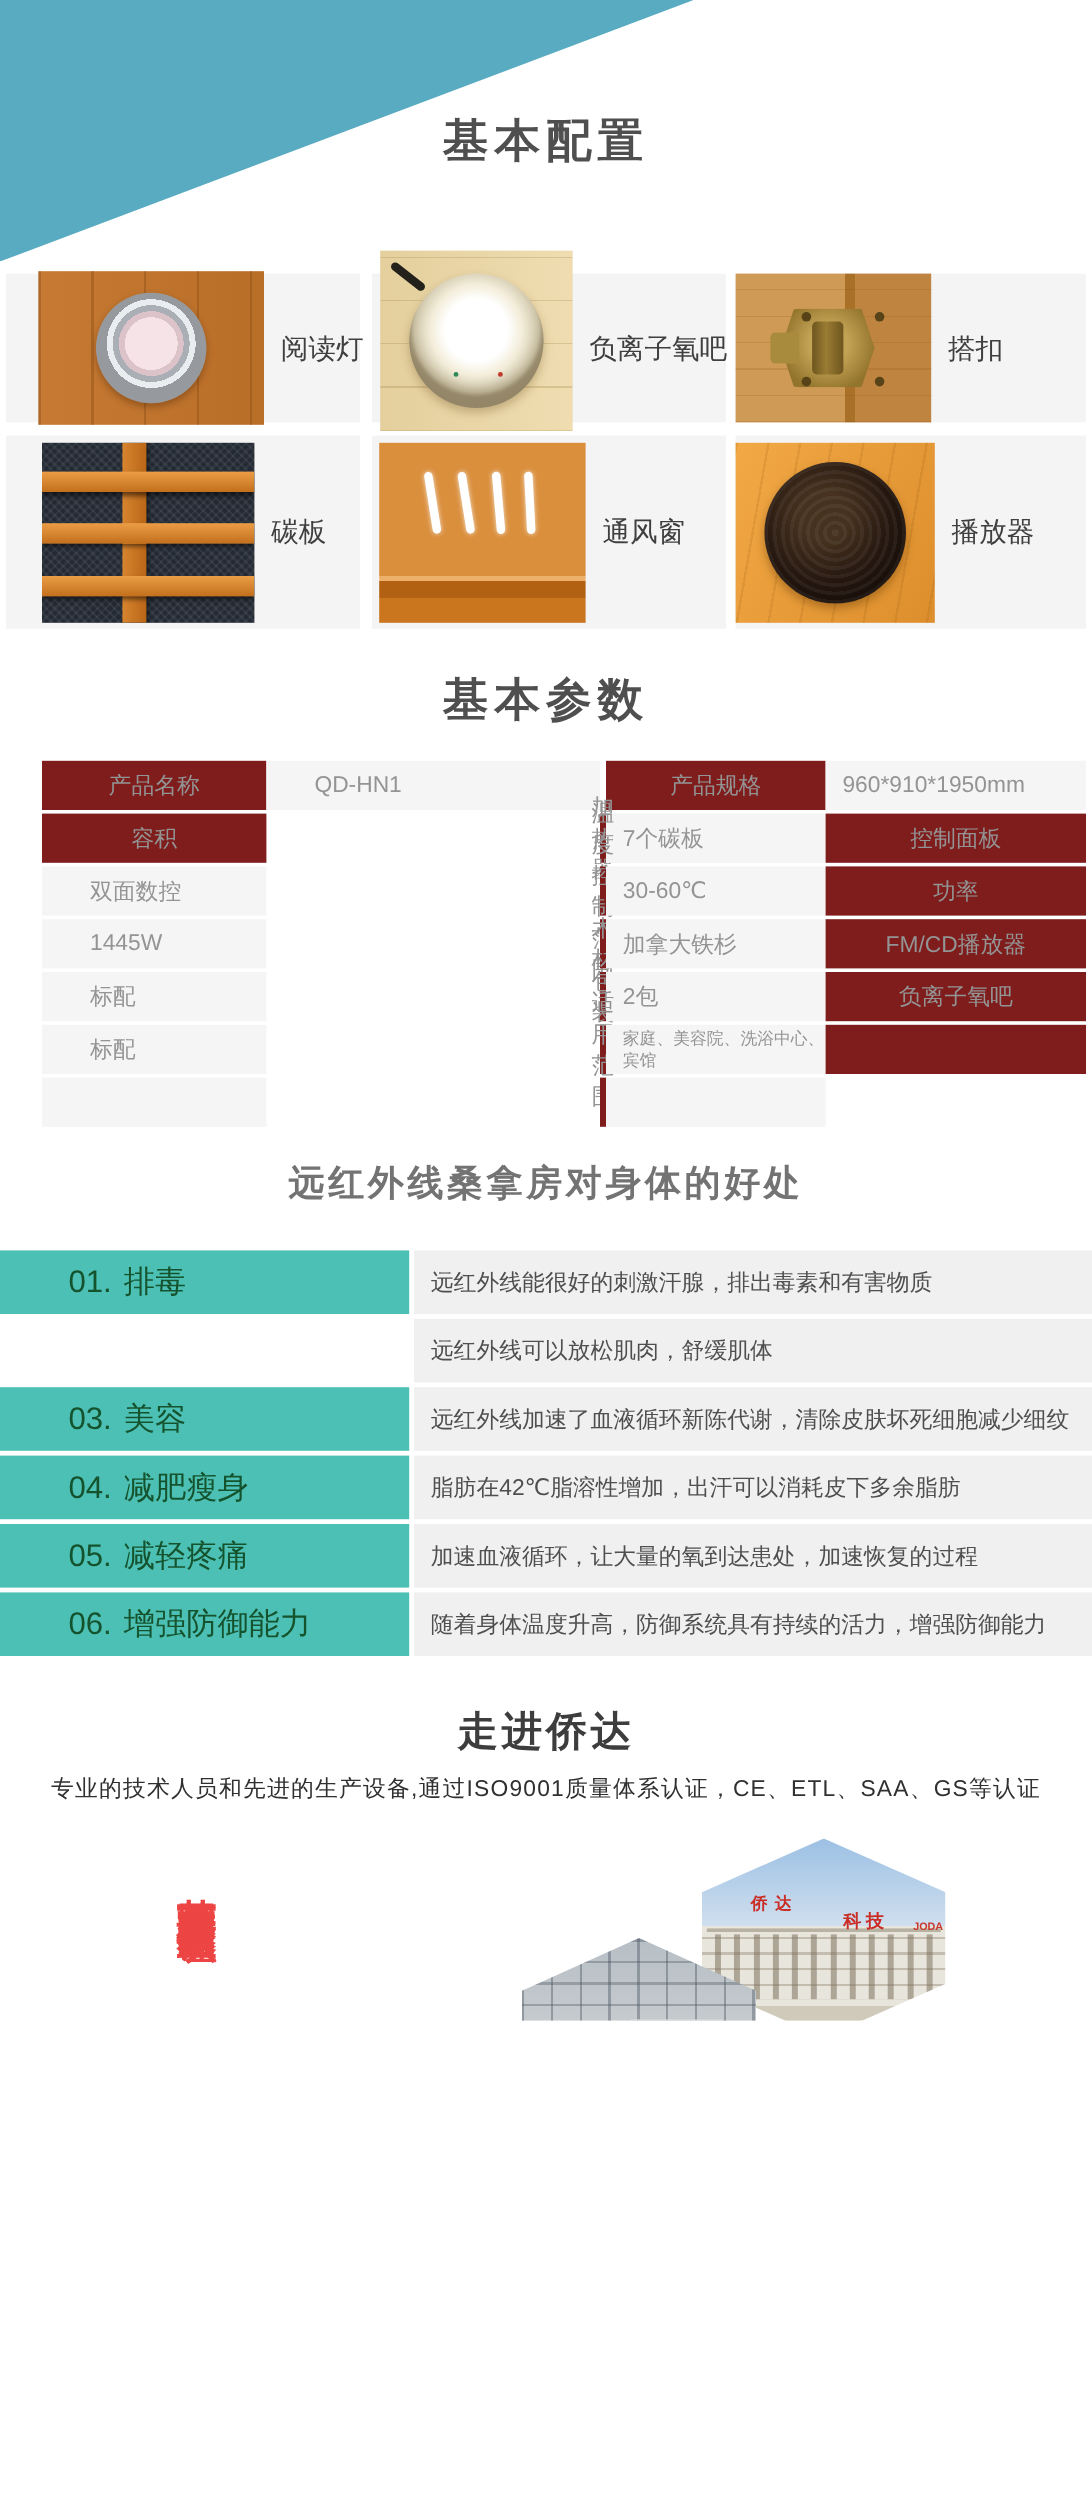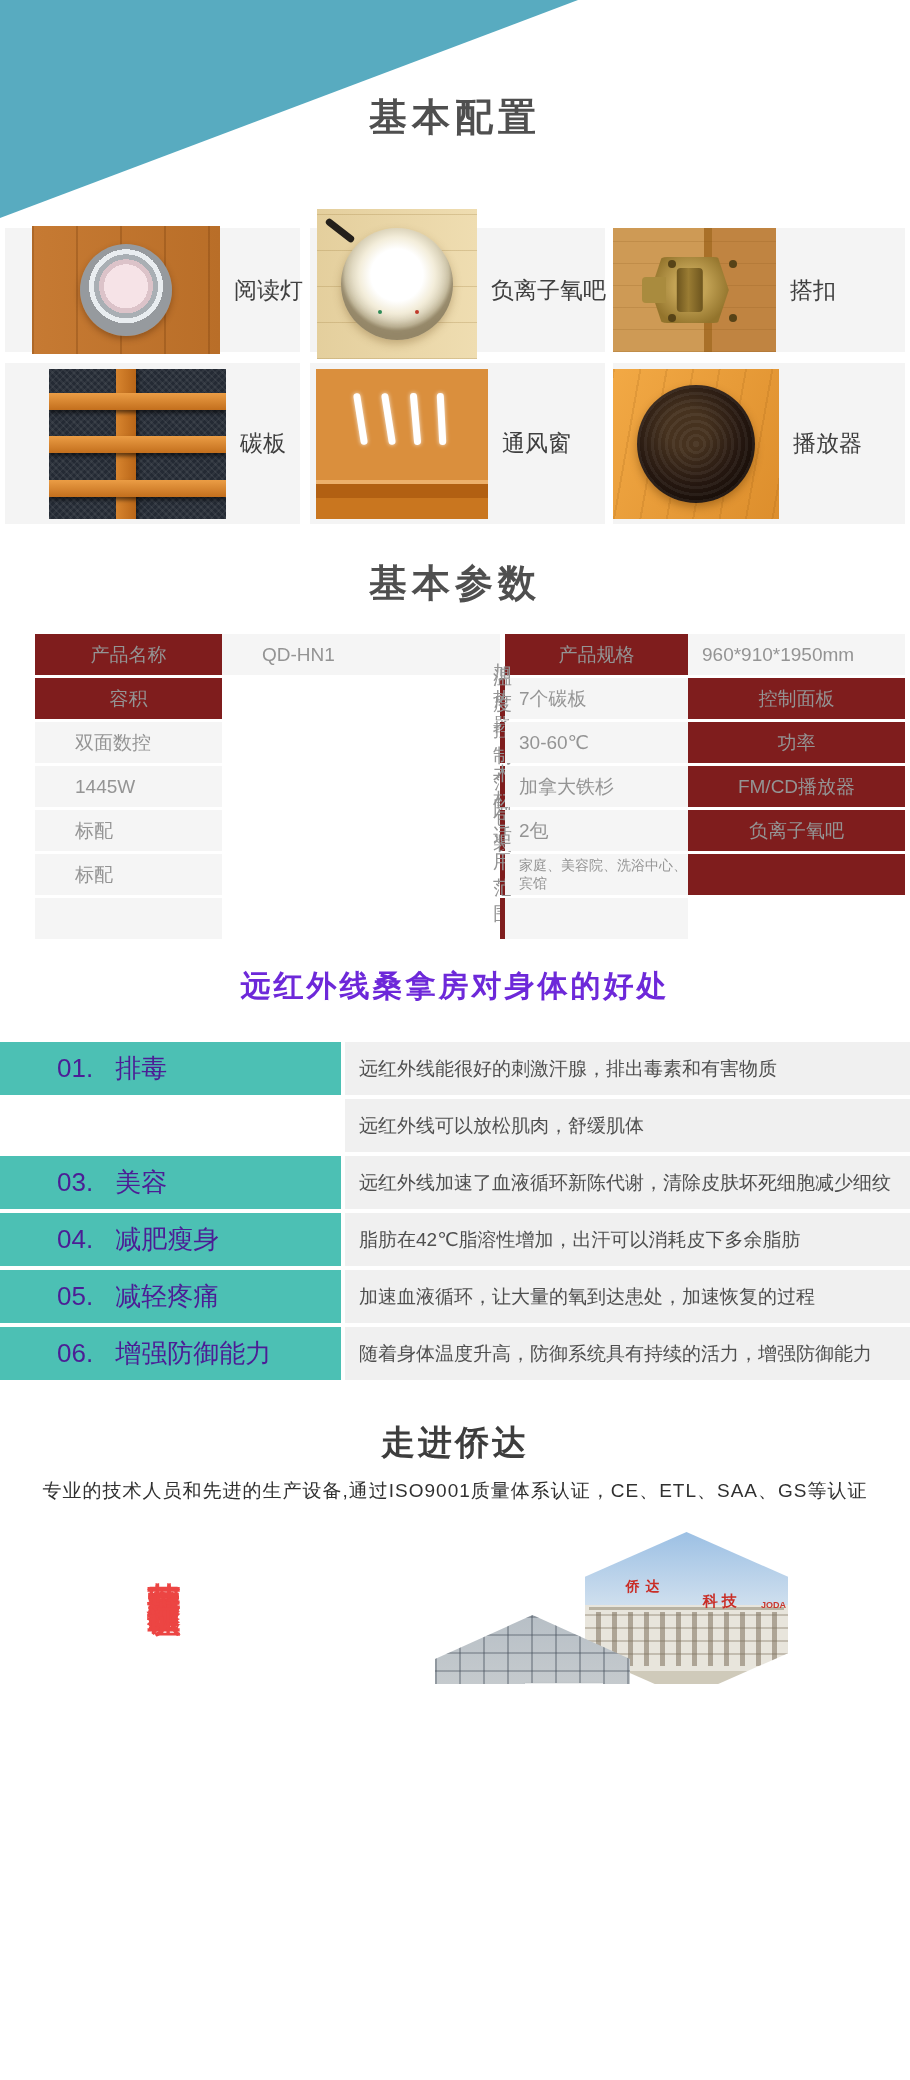--- a/index.html
+++ b/index.html
@@ -91,25 +91,25 @@
   .ptable{position:absolute;left:35px;top:634px;width:870px;display:grid;
           grid-template-columns:187px 278px 5px 183px 217px;grid-auto-rows:41px;row-gap:3px;}
   .pc{display:flex;align-items:center;font-size:19px;color:#949494;}
   .pc-label{background:#7f1d1d;justify-content:center;text-align:center;}
   .pc-val{background:#f5f5f5;padding-left:40px;}
   .pc-val2{background:#f5f5f5;padding-left:14px;}
   .pc-gap{background:transparent;}
   .pc-small{font-size:14px;letter-spacing:0;}
 
   
-  .bene-title{position:absolute;left:0;top:966px;width:100%;text-align:center;color:#6d28d9;
+  .bene-title{position:absolute;left:0;top:966px;width:100%;text-align:center;color:#737373;
               font-weight:900;font-size:30px;letter-spacing:3px;}
   .bene-row{position:absolute;left:0;width:910px;height:53px;}
-  .bene-tag{position:absolute;left:0;top:0;width:341px;height:53px;background:#4cc0b4;color:#4c1d95;
-            display:flex;align-items:center;padding-left:57px;box-sizing:border-box;font-size:26px;gap:12px;}
+  .bene-tag{position:absolute;left:0;top:0;width:341px;height:53px;background:#4cc0b4;color:#14532d;
+            display:flex;align-items:center;padding-left:57px;box-sizing:border-box;font-size:26px;}
   .bene-tag .num{margin-right:10px;}
   .bene-desc{position:absolute;left:345px;top:0;width:565px;height:53px;background:#f0f0f0;
              display:flex;align-items:center;padding-left:14px;box-sizing:border-box;
              font-size:19px;color:#4f4f4f;white-space:nowrap;}
 
   
   .co-title{position:absolute;left:0;top:1420px;width:100%;text-align:center;color:#3d3d3d;
             font-weight:900;font-size:34px;letter-spacing:3px;}
   .co-sub{position:absolute;left:0;top:1478px;width:100%;text-align:center;color:#303030;
           font-size:19px;letter-spacing:1px;}
@@ -206,21 +206,21 @@
       <div class="bk-core"></div>
       <div class="bk-arm"></div>
       <div class="bk-s1"></div>
       <div class="bk-s2"></div>
       <div class="bk-s3"></div>
       <div class="bk-s4"></div>
     </div>
     <span class="flabel">搭扣</span>
   </div>
 
-  <div class="feat" style="left:5px;top:363px;width:295px;height:161px;justify-content:center;">
+  <div class="feat" style="left:5px;top:363px;width:295px;height:161px;">
     <div class="fimg fimg-carbon">
       <div class="cb-v"></div>
       <div class="cb-h cb-h1"></div>
       <div class="cb-h cb-h2"></div>
       <div class="cb-h cb-h3"></div>
     </div>
     <span class="flabel">碳板</span>
   </div>
   <div class="feat" style="left:310px;top:363px;width:295px;height:161px;">
     <div class="fimg fimg-vent">

